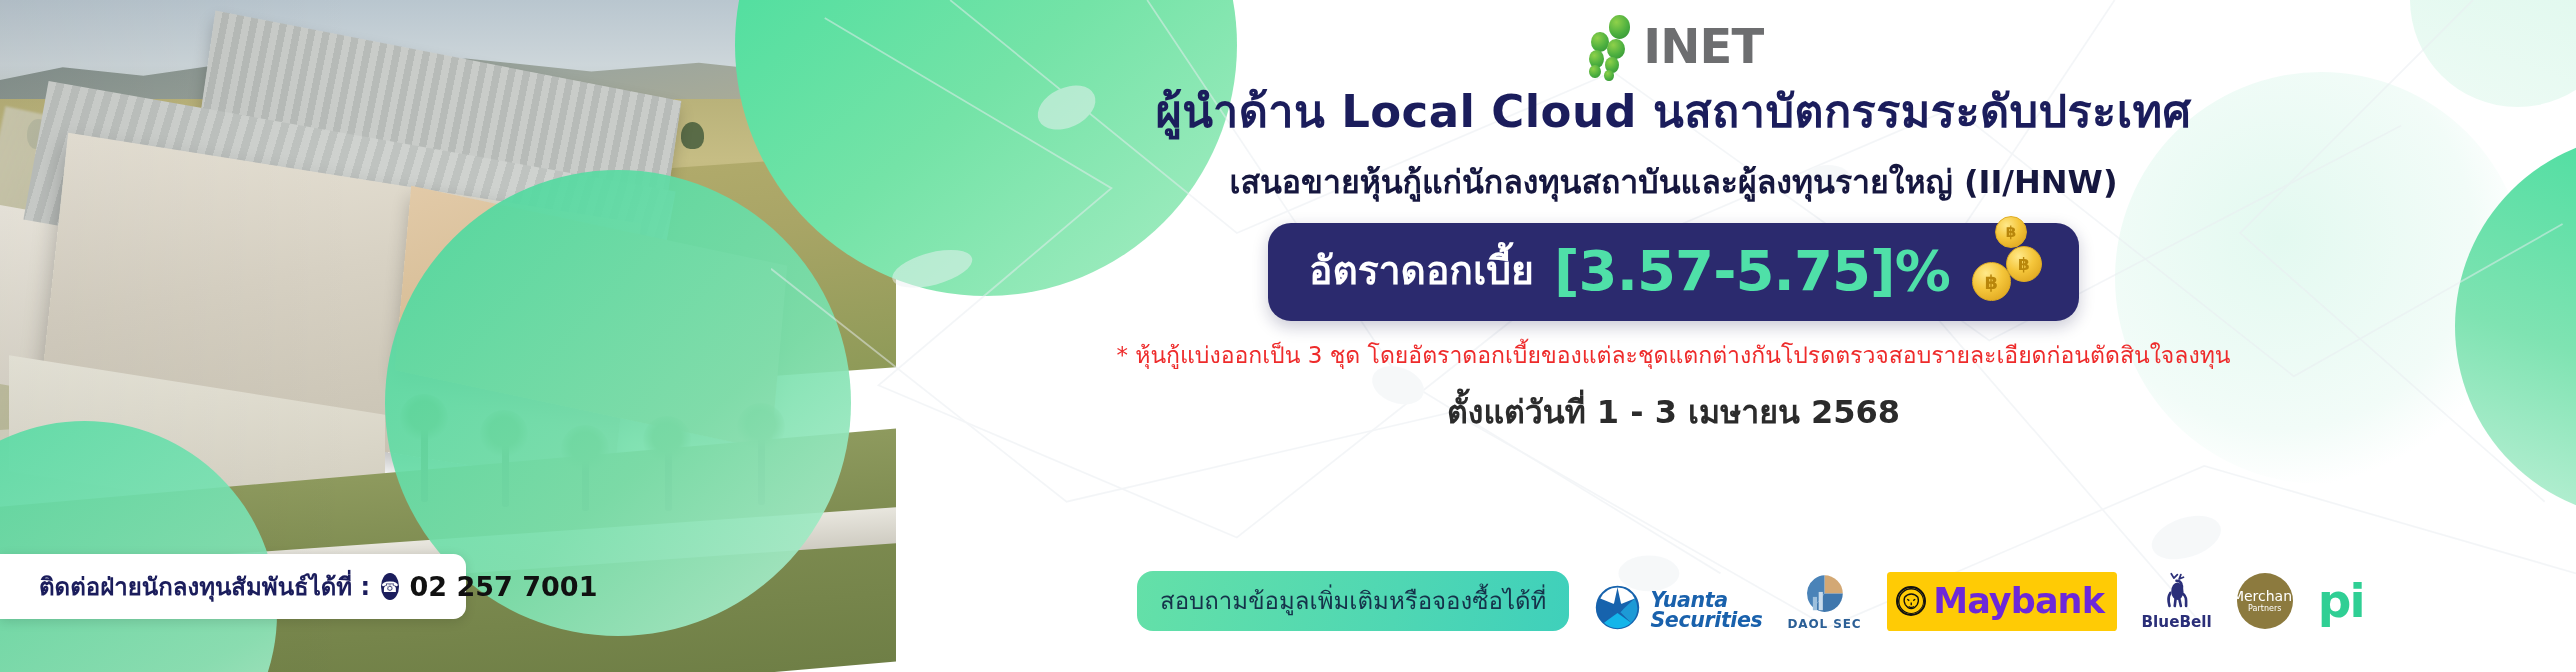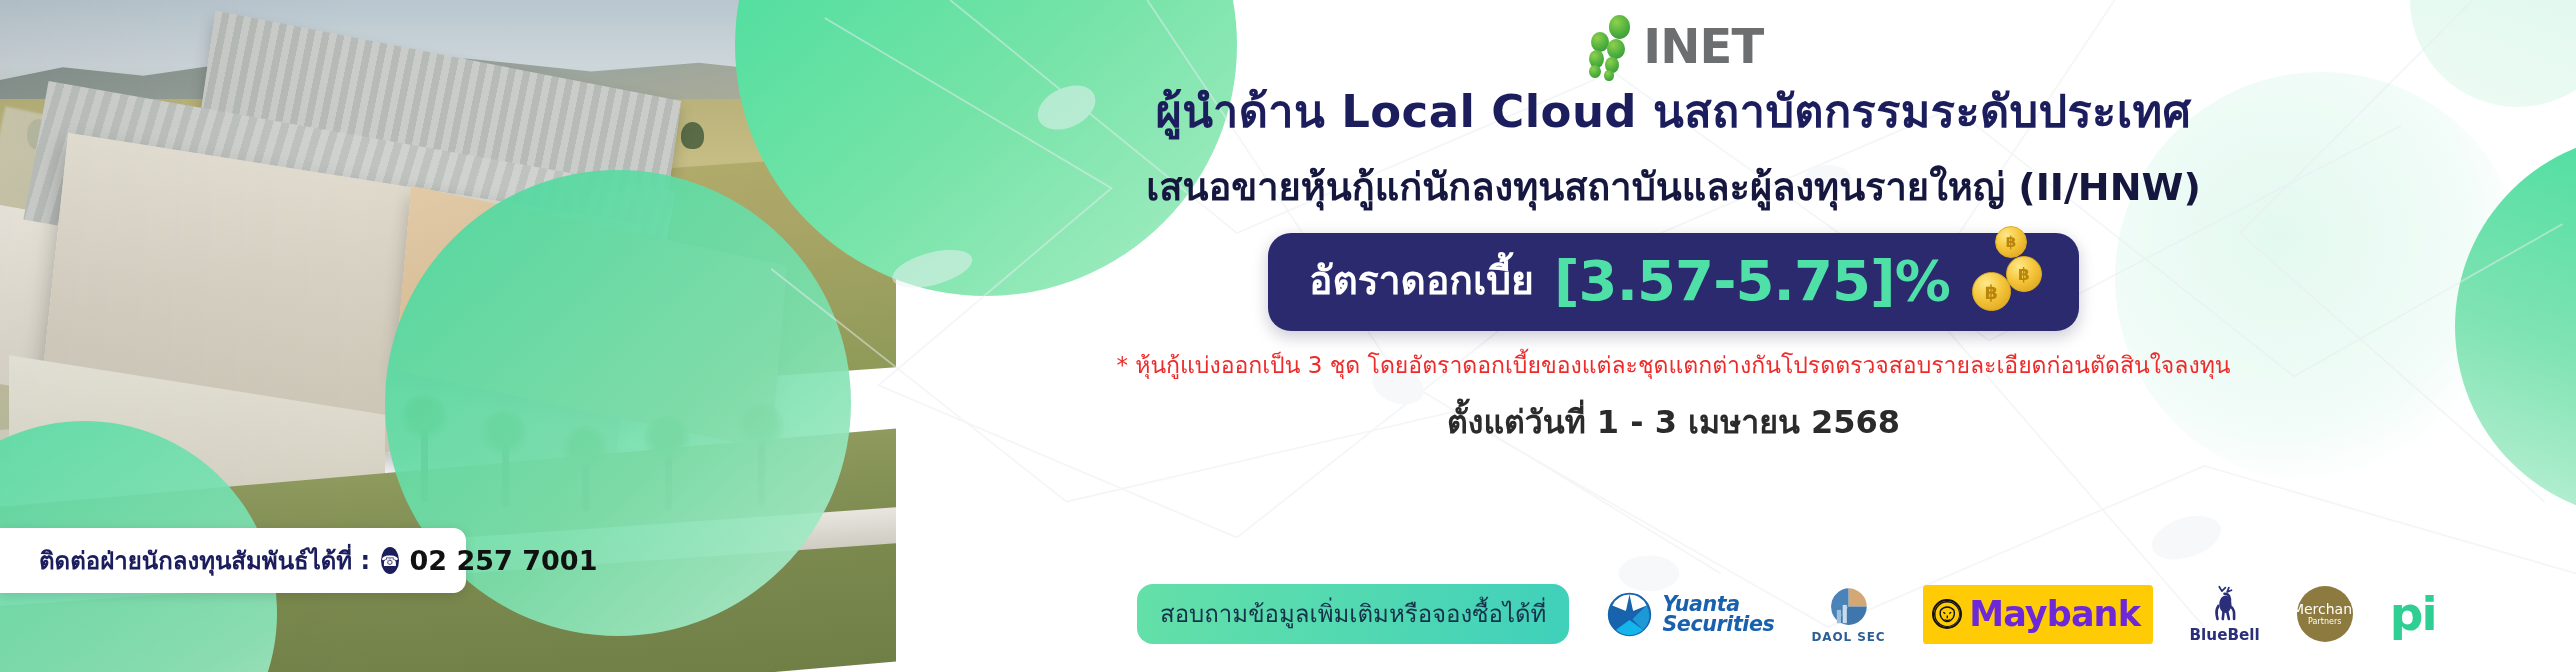--- a/index.html
+++ b/index.html
@@ -155,21 +155,21 @@
 
   .headline {
     margin-top:5.4px;
     font-family:"DejaVu Sans", sans-serif;
     font-size:45px; font-weight:bold; color:#1b1d5c; letter-spacing:0.4px;
     white-space:nowrap;
   }
   .subheadline {
     margin-top:9px;
     font-family:"DejaVu Sans", sans-serif;
-    font-size:38px; font-weight:bold; color:#16173f; white-space:nowrap;
+    font-size:32px; font-weight:bold; color:#16173f; white-space:nowrap;
   }
 
   .rate-box {
     margin-top:16px;
     background:#2b2a6e;
     border-radius:23px;
     padding:9px 32px 12.5px 41px;
     display:flex; align-items:center; gap:20px;
     position:relative;
     box-shadow:0 5.4px 16px rgba(20,20,70,.22);
@@ -196,33 +196,33 @@
     font-family:"DejaVu Sans", sans-serif;
     font-size:23px; color:#ee2b2b; white-space:nowrap;
   }
   .dateline {
     margin-top:12.5px;
     font-family:"DejaVu Sans", sans-serif;
     font-size:32px; font-weight:bold; color:#2b2b2b; white-space:nowrap;
   }
 
   .partner-row {
-    position:absolute; left:0; top:581px; width:1805px; height:66px;
-    display:flex; align-items:center; gap:37px; padding-left:366px;
+    position:absolute; left:0; top:568px; width:1805px; height:66px;
+    display:flex; align-items:center; gap:25px; padding-left:366px;
   }
   .cta-pill {
     background:linear-gradient(100deg,#64e0a8 0%, #4fd7b3 60%, #3fd0bb 100%);
     border-radius:16px; padding:10px 23px 11.6px;
     font-family:"DejaVu Sans", sans-serif; font-size:24px; color:#15324a; white-space:nowrap;
   }
 
   .plogo { display:flex; align-items:center; height:59px; }
 
   
-  .yuanta { gap:9px; }
+  .yuanta { gap:9px;align-items:flex-end; }
   .yuanta-mark { width:47px; height:47px; position:relative; }
   .yuanta-txt {
     font-family:"DejaVu Sans", sans-serif; font-style:italic; font-weight:bold;
     color:#1961ac; font-size:20.6px; line-height:.98; text-align:left; letter-spacing:-0.4px;
   }
   
   .daol { flex-direction:column; justify-content:center; }
   .daol-mark { width:47px; height:47px; position:relative; }
   .daol-txt { font-family:"DejaVu Sans", sans-serif; font-size:12px; font-weight:bold; color:#2b5f96; letter-spacing:0.9px; margin-top:1.8px; }
   
@@ -240,21 +240,21 @@
     width:56px; height:56px; border-radius:50%; background:#8c7a3e;
     display:flex; flex-direction:column; align-items:center; justify-content:center; color:#fff;
   }
   .merchant b { font-family:"DejaVu Sans", sans-serif; font-size:14px; font-weight:normal; line-height:1.05; }
   .merchant i { font-family:"DejaVu Sans", sans-serif; font-size:8px; font-style:normal; }
   
   .pi-txt { font-family:"DejaVu Sans", sans-serif; font-weight:bold; font-size:47px; color:#2fcf94; line-height:.8; letter-spacing:-1.8px; }
 
   
   .contact-bar {
-    position:absolute; left:0; top:528px; width:466px; height:65px;
+    position:absolute; left:0; top:554px; width:466px; height:65px;
     background:#ffffff; border-radius:0 12.5px 12.5px 0;
     display:flex; align-items:center; gap:10.8px; padding-left:39px;
     box-shadow:0 2.7px 10.8px rgba(0,0,0,.12);
   }
   .contact-text {
     font-family:"DejaVu Sans", sans-serif; font-size:24px; font-weight:bold; color:#1b1d5c; white-space:nowrap;
   }
   .phone-icon {
     width:27px; height:27px; border-radius:50%; background:#1b1d5c;
     display:flex; align-items:center; justify-content:center; color:#fff; font-size:14.3px;

